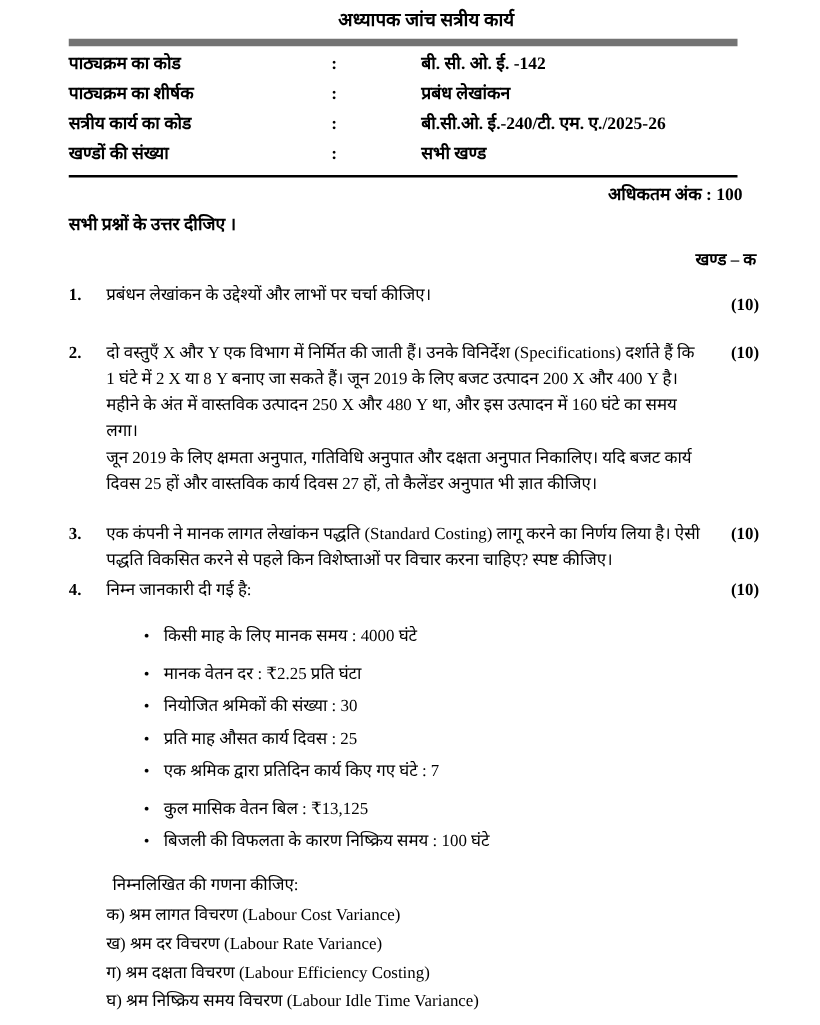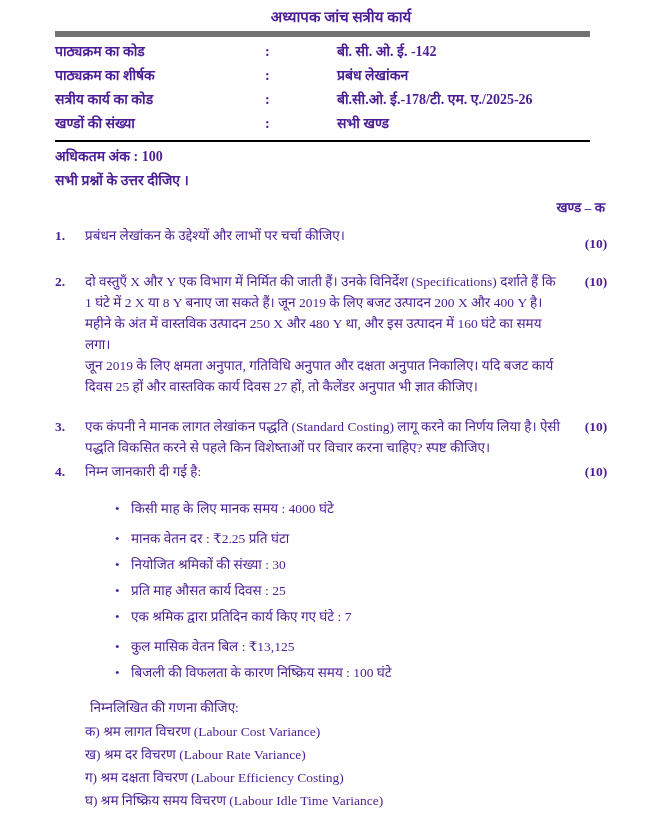--- a/index.html
+++ b/index.html
@@ -7,21 +7,21 @@
     margin: 0;
     padding: 0;
     background: #ffffff;
   }
   .page {
     position: relative;
     width: 656px;
     height: 820px;
     margin: 0 auto;
     background: #ffffff;
-    color: #4c1d95;
+    color: #000000;
     font-family: "Liberation Serif", "DejaVu Serif", serif;
     padding: 6px 29px 0 55px;
     overflow: hidden;
   }
   .doc-title {
     margin: 0;
     text-align: center;
     font-size: 15px;
     font-weight: bold;
     line-height: 22px;
@@ -37,21 +37,21 @@
     display: flex;
     line-height: 24px;
     font-size: 14px;
     font-weight: bold;
   }
   .info-label { width: 210px; flex: none; }
   .info-sep   { width: 72px;  flex: none; }
   .info-value { flex: 1; }
   .max-marks {
     width: 539px;
-    text-align: left;
+    text-align: right;
     font-size: 14px;
     font-weight: bold;
     line-height: 20px;
     margin-top: 5px;
   }
   .instruction {
     font-size: 14px;
     font-weight: bold;
     line-height: 22px;
     margin-top: 3px;
@@ -134,21 +134,21 @@
       <span class="info-value">बी. सी. ओ. ई. -142</span>
     </div>
     <div class="info-row">
       <span class="info-label">पाठ्यक्रम का शीर्षक</span>
       <span class="info-sep">:</span>
       <span class="info-value">प्रबंध लेखांकन</span>
     </div>
     <div class="info-row">
       <span class="info-label">सत्रीय कार्य का कोड</span>
       <span class="info-sep">:</span>
-      <span class="info-value">बी.सी.ओ. ई.-178/टी. एम. ए./2025-26</span>
+      <span class="info-value">बी.सी.ओ. ई.-240/टी. एम. ए./2025-26</span>
     </div>
     <div class="info-row">
       <span class="info-label">खण्डों की संख्या</span>
       <span class="info-sep">:</span>
       <span class="info-value">सभी खण्ड</span>
     </div>
   </div>
 
   <div class="max-marks">अधिकतम अंक : 100</div>
 

